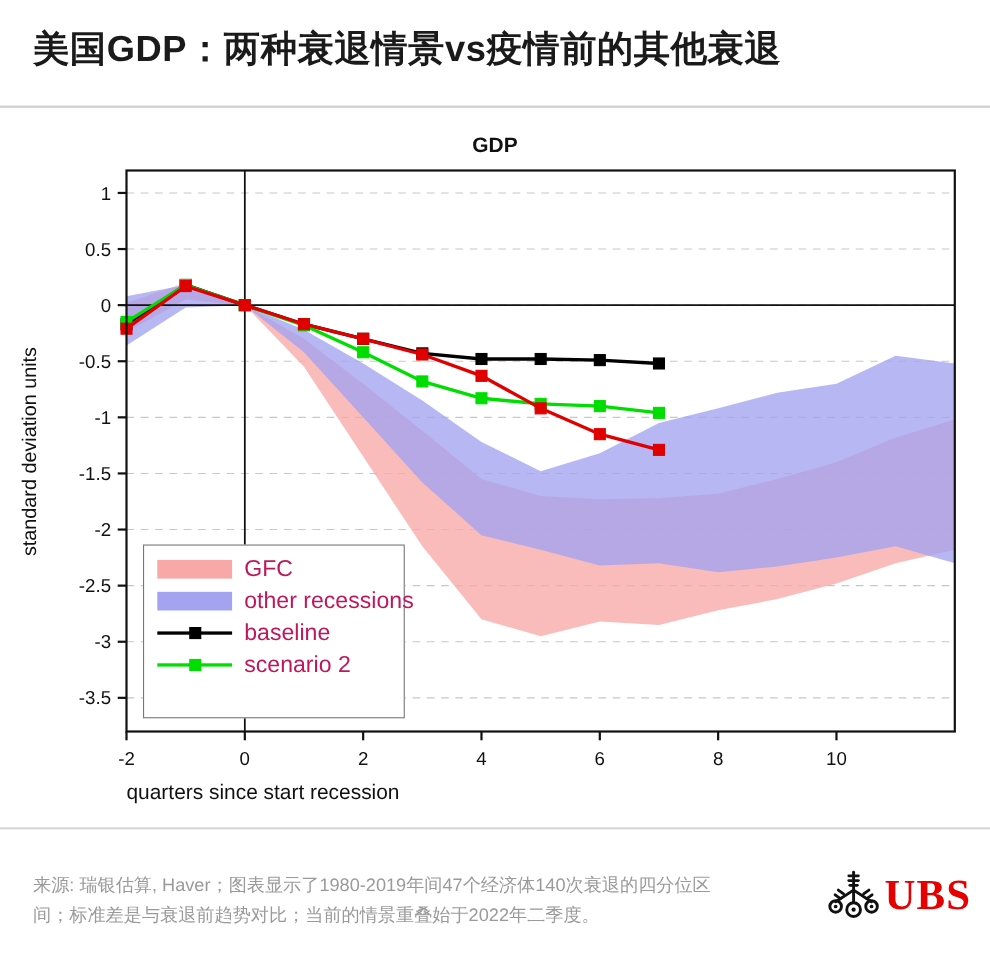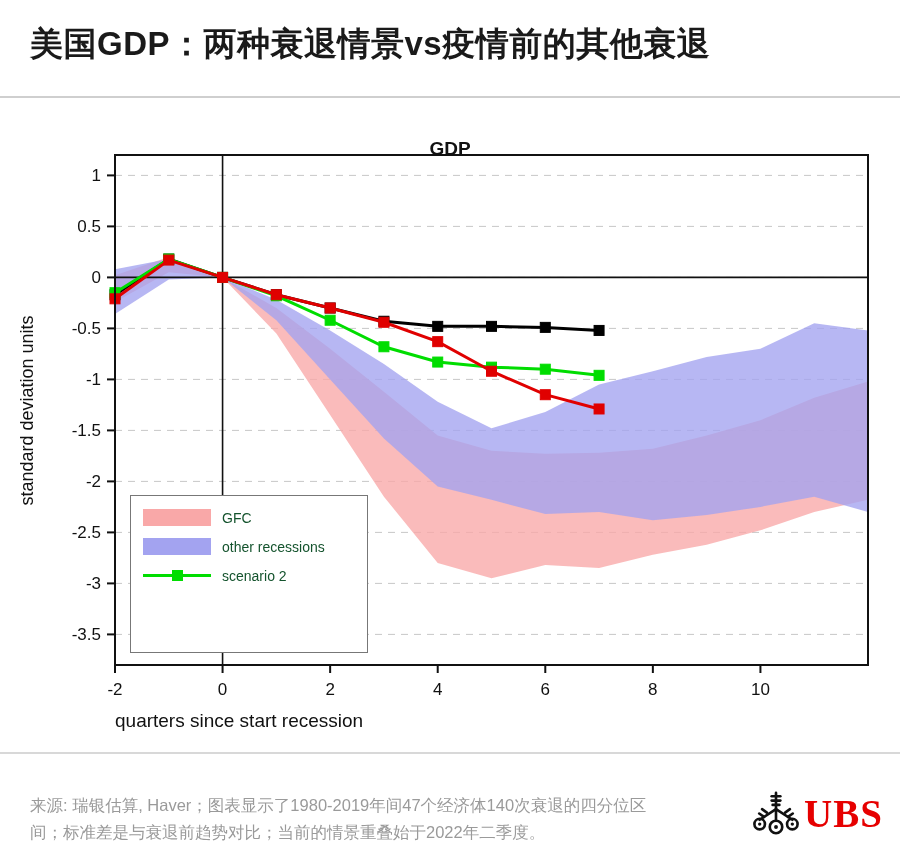--- a/index.html
+++ b/index.html
@@ -51,21 +51,20 @@
   }
   .chart-title {
     position: absolute;
     left: 0;
     top: 22px;
     width: 900px;
     text-align: center;
     font-size: 19px;
     font-weight: 700;
     color: #111;
-    margin-top: 16px;
   }
   .y-axis-label {
     position: absolute;
     left: -138px;
     top: 300px;
     width: 330px;
     text-align: center;
     font-size: 18px;
     color: #111;
     transform: rotate(-90deg);
@@ -129,22 +128,22 @@
     height: 3px;
   }
   .legend-swatch-line .lmark {
     position: absolute;
     left: 29px;
     top: 3px;
     width: 11px;
     height: 11px;
   }
   .legend-label {
-    font-size: 14px;
-    color: #14532d;
+    font-size: 21px;
+    color: #be185d;
     white-space: nowrap;
   }
 
   
   .footer-rule {
     position: absolute;
     left: 0;
     top: 752px;
     width: 900px;
     height: 1.5px;
@@ -289,20 +288,27 @@
         <div class="legend-row">
           <div class="legend-swatch-patch" style="background: rgb(249, 168, 168);"></div>
           <span class="legend-label">GFC</span>
         </div>
         <div class="legend-row">
           <div class="legend-swatch-patch" style="background: rgb(163, 163, 240);"></div>
           <span class="legend-label">other recessions</span>
         </div>
         <div class="legend-row">
           <div class="legend-swatch-line">
+            <div class="lseg" style="background: rgb(0, 0, 0);"></div>
+            <div class="lmark" style="background: rgb(0, 0, 0);"></div>
+          </div>
+          <span class="legend-label">baseline</span>
+        </div>
+        <div class="legend-row">
+          <div class="legend-swatch-line">
             <div class="lseg" style="background: rgb(0, 221, 0);"></div>
             <div class="lmark" style="background: rgb(0, 221, 0);"></div>
           </div>
           <span class="legend-label">scenario 2</span>
         </div>
       </div>
   </div>
 
   <div class="footer-rule"></div>
   <div class="footnote">来源: 瑞银估算, Haver；图表显示了1980-2019年间47个经济体140次衰退的四分位区间；标准差是与衰退前趋势对比；当前的情景重叠始于2022年二季度。</div>

